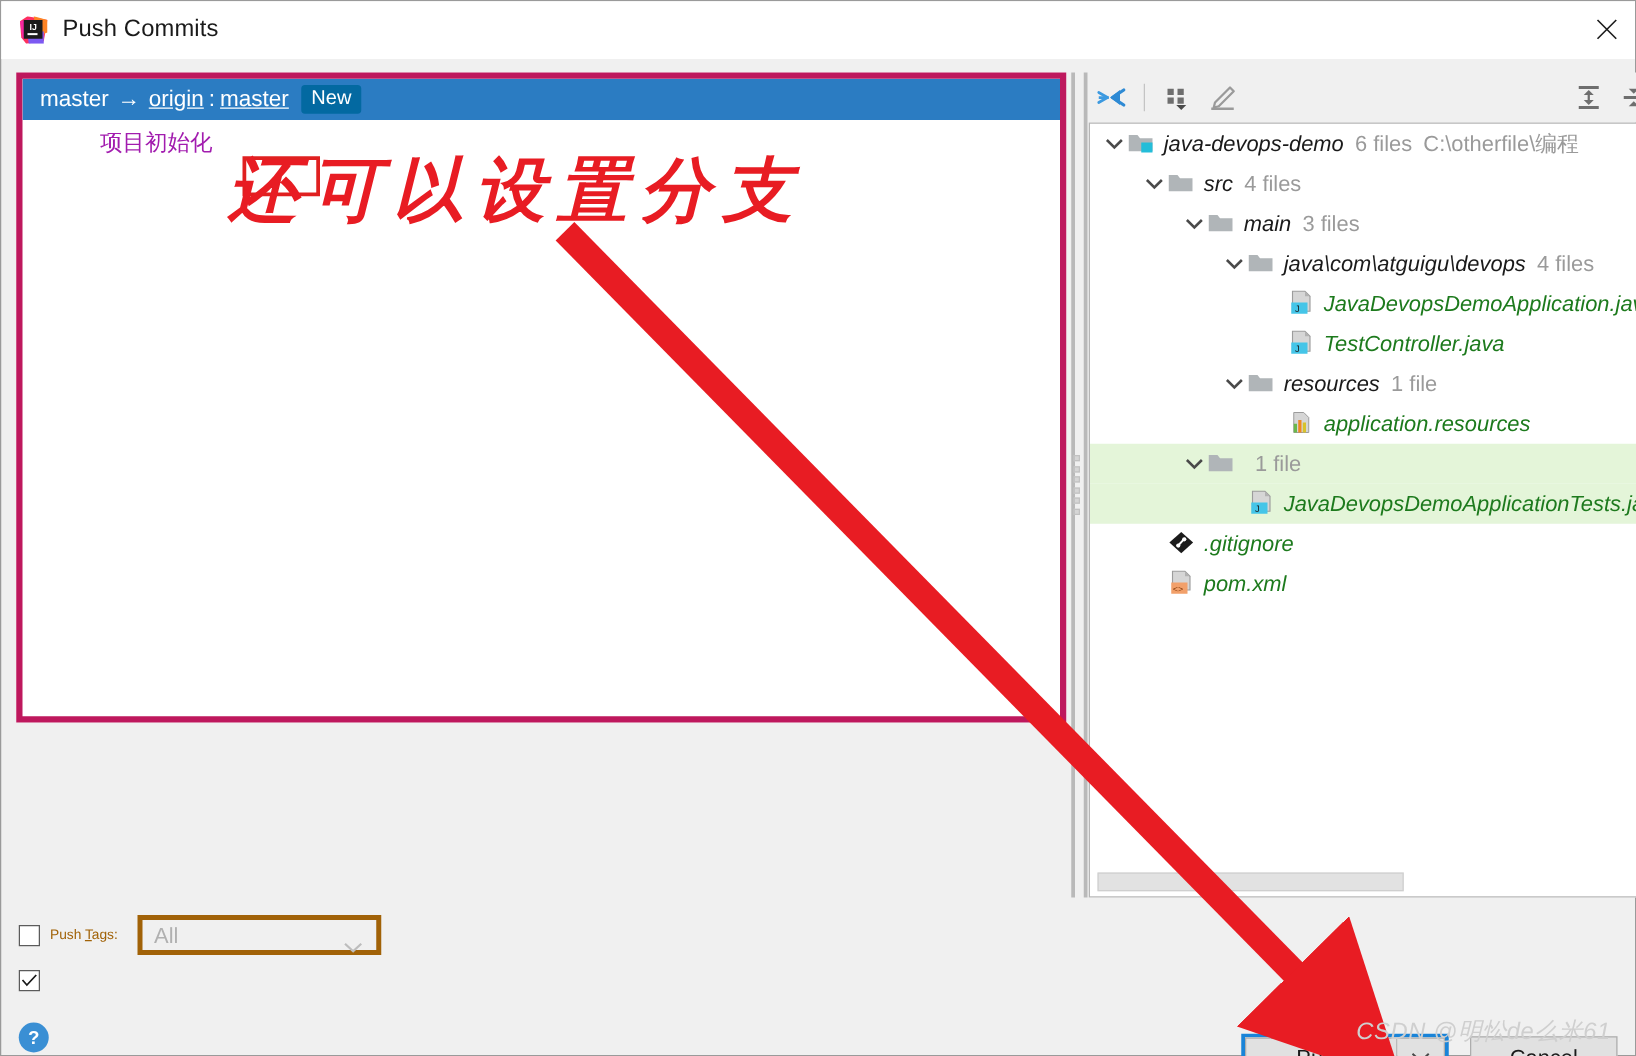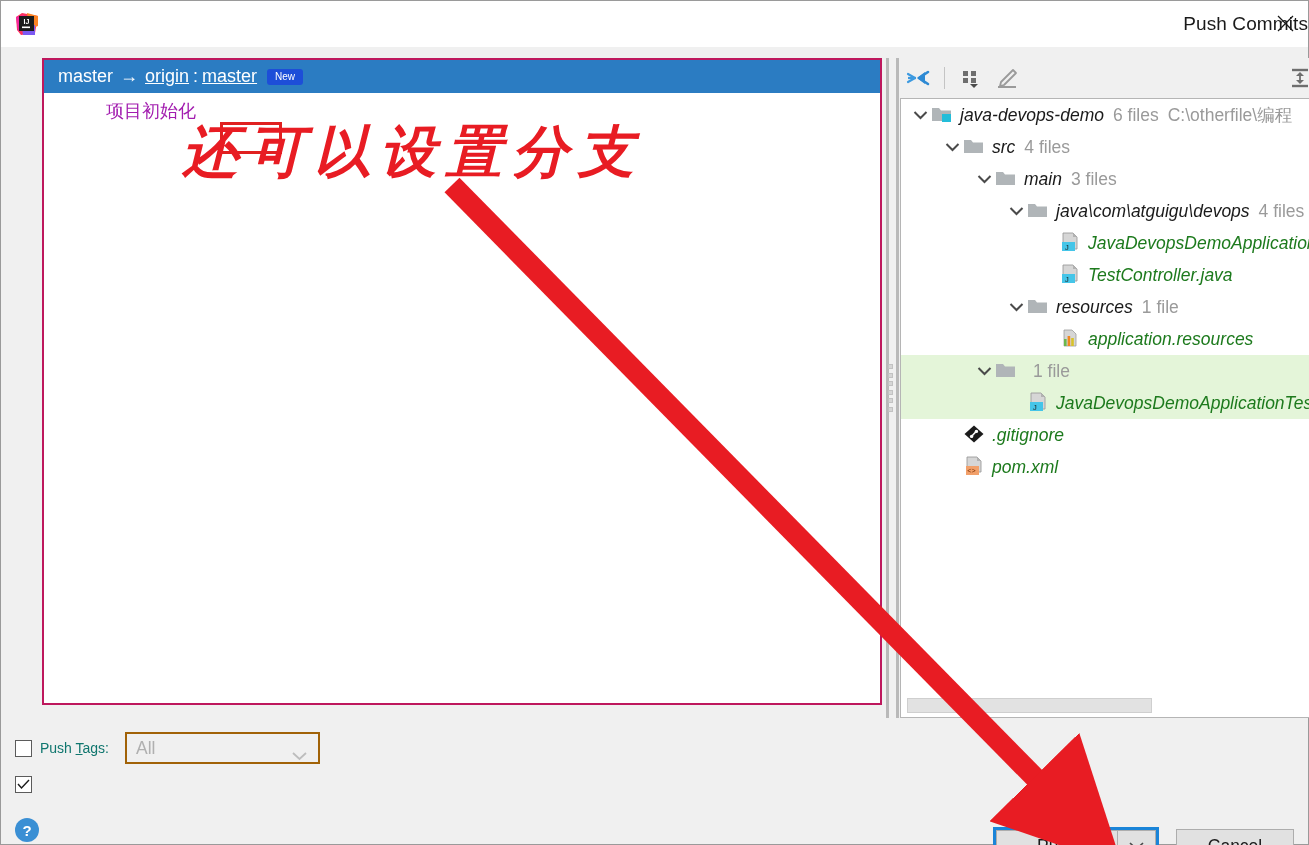--- a/index.html
+++ b/index.html
@@ -13,21 +13,20 @@
   .dialog{
     position:absolute;left:0;top:0;width:1309px;height:845px;
     background:#f0f0f0;border:1px solid #9a9a9a;box-sizing:border-box;
     display:flex;flex-direction:column;
   }
   
   .titlebar{
     height:45px;background:#ffffff;flex:0 0 45px;
     display:flex;align-items:center;position:relative;
     border-bottom:1px solid #ffffff;
-    justify-content:space-between;
   }
   .ij-icon{
     width:22px;height:22px;margin-left:15px;margin-right:12px;
     position:relative;flex:0 0 22px;
   }
   .title-text{
     font-size:19px;color:#1a1a1a;letter-spacing:.1px;
   }
   .close-btn{
     position:absolute;right:0;top:0;width:46px;height:45px;
@@ -35,43 +34,43 @@
     cursor:default;
   }
   .close-btn svg{display:block;}
   
   .content{
     flex:1 1 auto;display:flex;position:relative;padding:0 12px;
     box-sizing:border-box;
   }
   .left-pane{
     width:840px;flex:0 0 840px;margin-top:11px;margin-bottom:0;
-    height:647px;
-    background:#ffffff;border:2px solid #be185d;box-sizing:border-box;
-    position:relative;overflow:hidden;margin-left:29px;
+    height:520px;
+    background:#ffffff;border:5px solid #be185d;box-sizing:border-box;
+    position:relative;overflow:hidden;
   }
   .commit-header{
     height:33px;background:#2b7cc2;display:flex;align-items:center;
     padding-left:14px;box-sizing:border-box;position:relative;
   }
   .ch-text{font-size:18px;color:#ffffff;white-space:nowrap;}
   .ch-link{color:#ffffff;text-decoration:underline;text-align:right;}
   .ch-sep{color:#ffffff;padding:0 1px;}
   .ch-target{
     color:#ffffff;text-decoration:underline;
     position:relative;
   }
   .redbox{
     position:absolute;left:176px;top:62px;width:62px;height:32px;
     border:3px solid #e02020;box-sizing:border-box;z-index:8;
     pointer-events:none;
   }
   .new-badge{
-    margin-left:10px;background:#1d4ed8;color:#ffffff;
-    font-size:10px;border-radius:3px;padding:2px 8px 3px 8px;
+    margin-left:10px;background:#0369a1;color:#ffffff;
+    font-size:16px;border-radius:3px;padding:2px 8px 3px 8px;
     display:inline-block;line-height:1.1;
   }
   .commit-row{
     padding:6px 0 0 62px;font-size:18px;color:#a21caf;
   }
   
   .splitter{
     width:18px;flex:0 0 18px;margin-top:11px;height:660px;
     display:flex;align-items:center;justify-content:center;
     position:relative;
@@ -128,25 +127,25 @@
   
   .footer{
     flex:0 0 auto;padding:14px 14px 0 14px;box-sizing:border-box;position:relative;
   }
   .row-tags{display:flex;align-items:center;height:32px;}
   .cb{
     width:17px;height:17px;border:1.5px solid #5b5b5b;background:#ffffff;
     box-sizing:border-box;flex:0 0 17px;margin-right:8px;position:relative;
     display:flex;align-items:center;justify-content:center;cursor:default;
   }
-  .cb-lbl{font-size:14px;color:#0f766e;}
+  .cb-lbl{font-size:11px;color:#a16207;}
   .cb-lbl u{text-decoration:underline;}
   .combo{
     margin-left:16px;width:195px;height:32px;background:#f0f0f0;
-    border:2px solid #a16207;box-sizing:border-box;display:flex;align-items:center;
+    border:4px solid #a16207;box-sizing:border-box;display:flex;align-items:center;
     color:#b0b0b0;font-size:17.5px;padding-left:9px;position:relative;cursor:default;
   }
   .combo .caret{position:absolute;right:11px;top:11px;}
   .row-preview{display:flex;align-items:center;height:34px;margin-top:3px;}
   .helpwrap{margin-top:12px;display:flex;align-items:center;height:34px;}
   .help-icon{
     width:24px;height:24px;border-radius:50%;background:#3a8fd4;color:#ffffff;
     font-size:15px;font-weight:bold;display:flex;align-items:center;justify-content:center;
     cursor:default;
   }
@@ -496,13 +495,14 @@
 <div class="overlay">
   <svg width="1309" height="845" style="position:absolute;left:0;top:0;">
     <defs>
       <marker id="ahead" markerWidth="6" markerHeight="6" refX="1.2" refY="3" orient="auto">
         <polygon points="0,0 6,3 0,6" fill="#e81c23"></polygon>
       </marker>
     </defs>
     <line x1="452" y1="185" x2="1052" y2="795" stroke="#e81c23" stroke-width="21" marker-end="url(#ahead)"></line>
   </svg>
   <div class="cn-anno">还可以设置分支</div>
+  <div class="watermark">CSDN @明忪de么米61</div>
 </div>
 
 </body></html>

